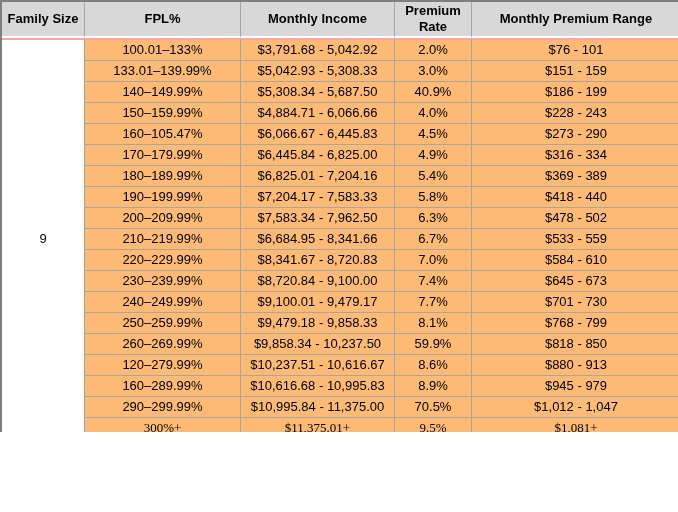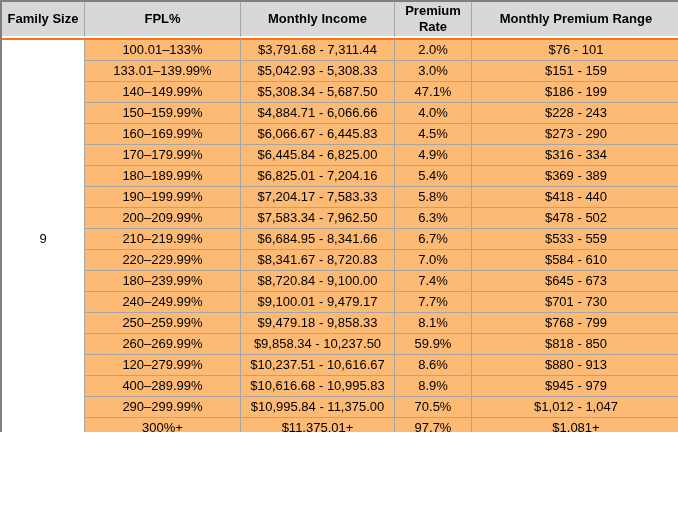--- a/index.html
+++ b/index.html
@@ -43,23 +43,23 @@
     vertical-align: middle;
     line-height: 20px;
     padding: 0 3px;
     border-right: 1px solid #a6a6a6;
     border-bottom: 1px solid #a6a6a6;
     box-sizing: border-box;
     overflow: hidden;
   }
   table.premium-table td:last-child { border-right: none; }
   table.premium-table tbody tr:first-child td {
-    border-top: 2px solid #f97316; 
-  }
-  table.premium-table tbody tr:last-child td { border-bottom: none; }
+    border-top: 2px solid #fca5a5; 
+  }
+  table.premium-table tbody tr:last-child td { border-bottom: none; font-family: Liberation Serif, serif; }
   td.family-cell {
     font-size: 13px;
     text-align: center;
     vertical-align: middle;
     background: #ffffff;
   }
 </style>
 </head>
 <body>
 
@@ -78,44 +78,44 @@
         <th>FPL%</th>
         <th>Monthly Income</th>
         <th>Premium Rate</th>
         <th>Monthly Premium Range</th>
       </tr>
     </thead>
     <tbody id="table-body">
         <tr>
           <td class="family-cell" rowspan="19">9</td>
           <td>100.01–133%</td>
-          <td>$3,791.68 - 7,311.44</td>
+          <td>$3,791.68 - 5,042.92</td>
           <td>2.0%</td>
           <td>$76 - 101</td>
         </tr>
         <tr>
           <td>133.01–139.99%</td>
           <td>$5,042.93 - 5,308.33</td>
           <td>3.0%</td>
           <td>$151 - 159</td>
         </tr>
         <tr>
           <td>140–149.99%</td>
           <td>$5,308.34 - 5,687.50</td>
-          <td>47.1%</td>
+          <td>40.9%</td>
           <td>$186 - 199</td>
         </tr>
         <tr>
           <td>150–159.99%</td>
           <td>$4,884.71 - 6,066.66</td>
           <td>4.0%</td>
           <td>$228 - 243</td>
         </tr>
         <tr>
-          <td>160–169.99%</td>
+          <td>160–105.47%</td>
           <td>$6,066.67 - 6,445.83</td>
           <td>4.5%</td>
           <td>$273 - 290</td>
         </tr>
         <tr>
           <td>170–179.99%</td>
           <td>$6,445.84 - 6,825.00</td>
           <td>4.9%</td>
           <td>$316 - 334</td>
         </tr>
@@ -143,21 +143,21 @@
           <td>6.7%</td>
           <td>$533 - 559</td>
         </tr>
         <tr>
           <td>220–229.99%</td>
           <td>$8,341.67 - 8,720.83</td>
           <td>7.0%</td>
           <td>$584 - 610</td>
         </tr>
         <tr>
-          <td>180–239.99%</td>
+          <td>230–239.99%</td>
           <td>$8,720.84 - 9,100.00</td>
           <td>7.4%</td>
           <td>$645 - 673</td>
         </tr>
         <tr>
           <td>240–249.99%</td>
           <td>$9,100.01 - 9,479.17</td>
           <td>7.7%</td>
           <td>$701 - 730</td>
         </tr>
@@ -173,32 +173,32 @@
           <td>59.9%</td>
           <td>$818 - 850</td>
         </tr>
         <tr>
           <td>120–279.99%</td>
           <td>$10,237.51 - 10,616.67</td>
           <td>8.6%</td>
           <td>$880 - 913</td>
         </tr>
         <tr>
-          <td>400–289.99%</td>
+          <td>160–289.99%</td>
           <td>$10,616.68 - 10,995.83</td>
           <td>8.9%</td>
           <td>$945 - 979</td>
         </tr>
         <tr>
           <td>290–299.99%</td>
           <td>$10,995.84 - 11,375.00</td>
           <td>70.5%</td>
           <td>$1,012 - 1,047</td>
         </tr>
         <tr>
           <td>300%+</td>
           <td>$11,375.01+</td>
-          <td>97.7%</td>
+          <td>9.5%</td>
           <td>$1,081+</td>
         </tr>
       </tbody>
   </table>
 </div>
 
 </body></html>

